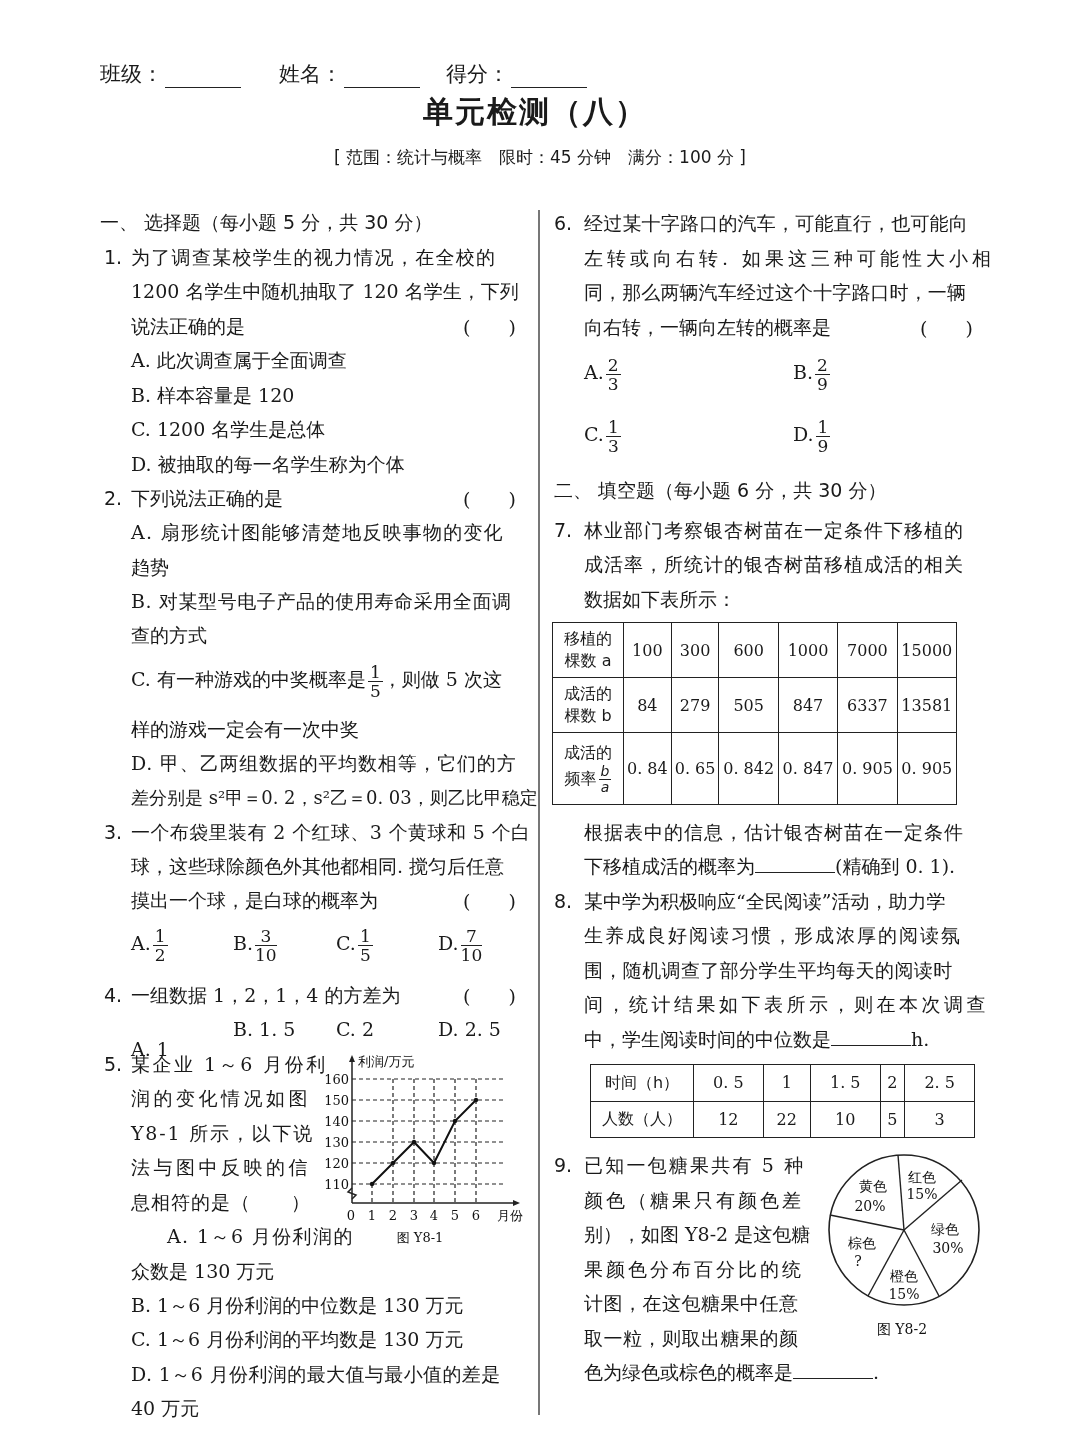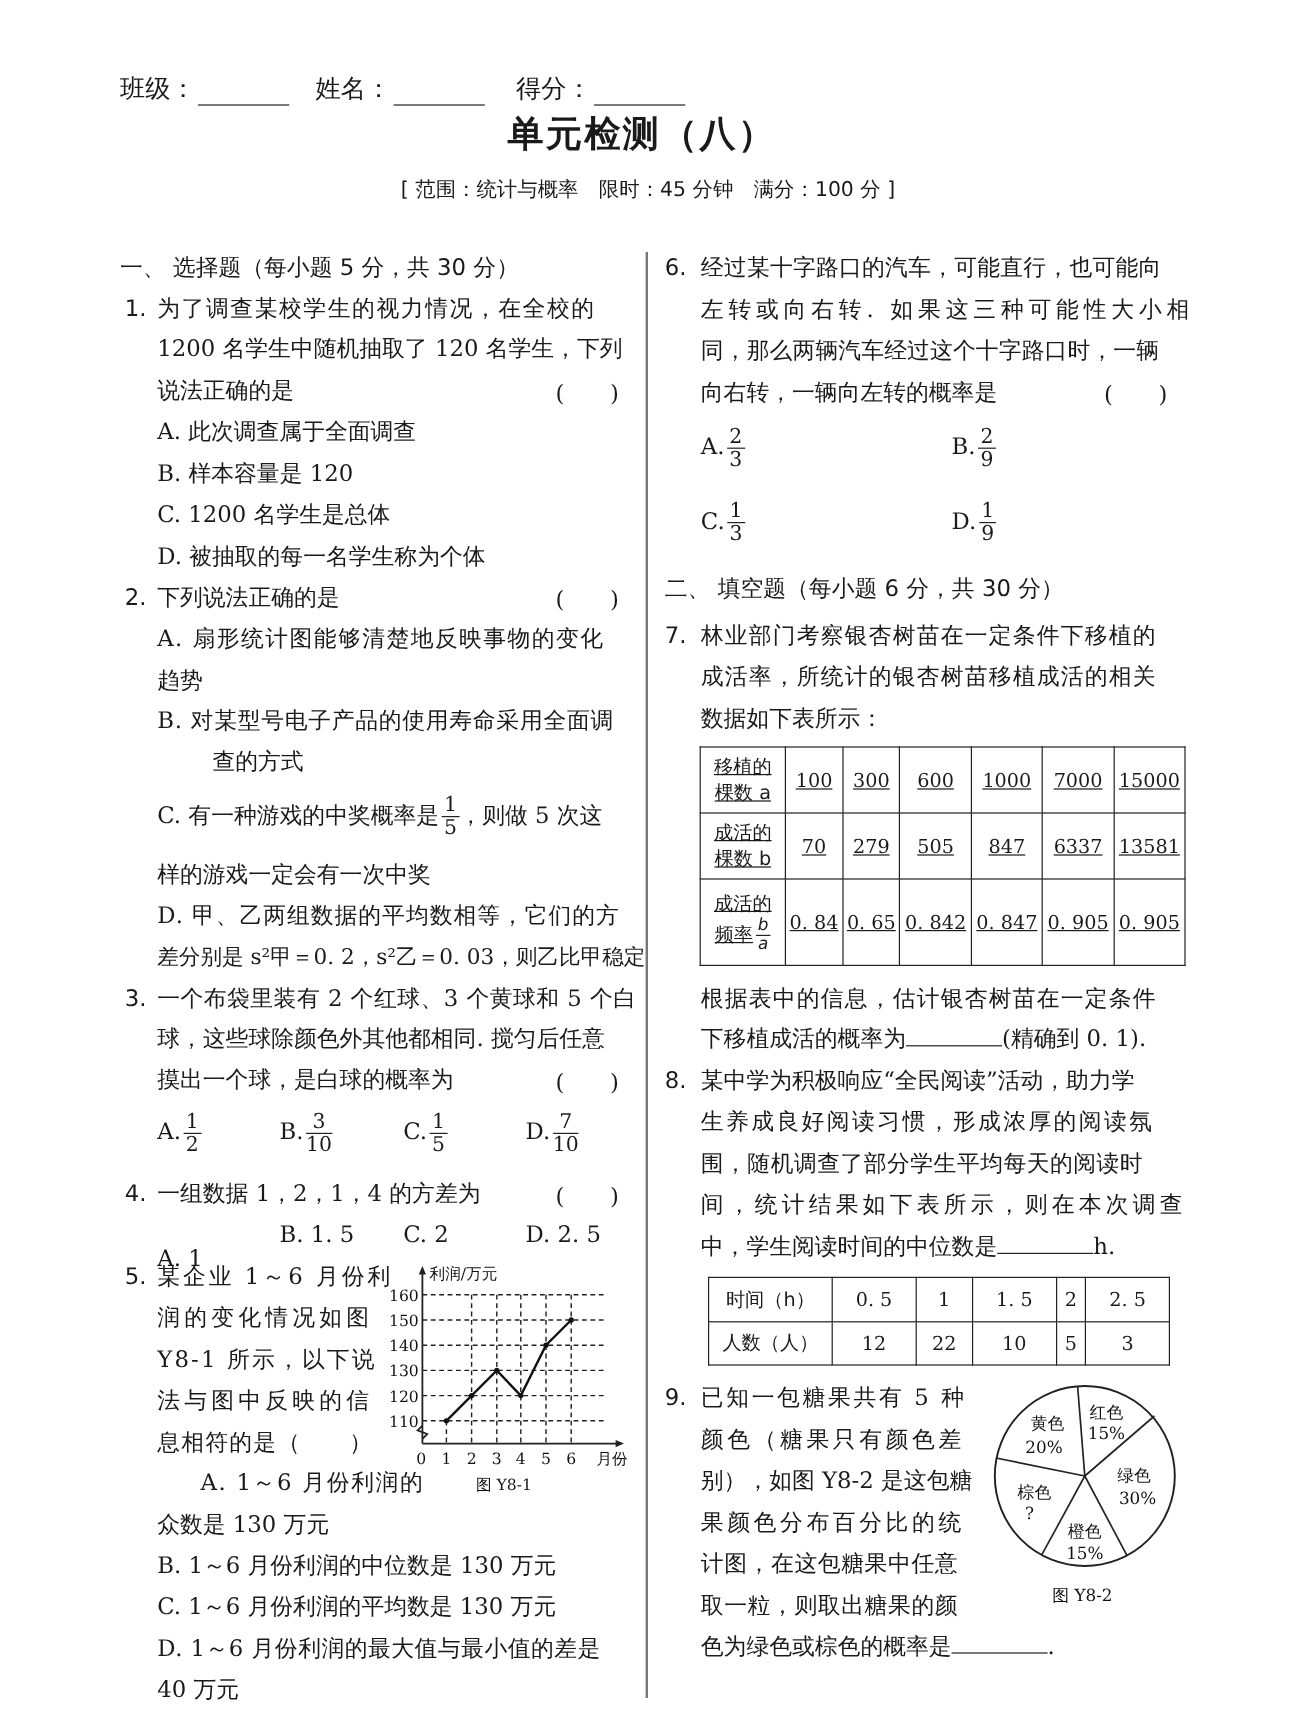--- a/index.html
+++ b/index.html
@@ -27,21 +27,21 @@
   svg text { font-family: "DejaVu Serif", "Liberation Serif", serif; }
 </style>
 </head>
 <body>
 
 <div class="abs header-fields">
   <div class="field">
       <span>班级：</span>
       <span class="line"></span>
     </div>
-  <div class="field" style="margin-left:4px;align-items:flex-end;">
+  <div class="field" style="margin-left:20px;align-items:flex-end;">
       <span>姓名：</span>
       <span class="line"></span>
     </div>
   <div class="field" style="margin-left:8px;">
       <span>得分：</span>
       <span class="line"></span>
     </div>
 </div>
 <div class="abs title sans">单元检测（八）</div>
 <div class="abs subtitle sans">[ 范围：统计与概率　限时：45 分钟　满分：100 分 ]</div>
@@ -62,21 +62,21 @@
   <div class="abs line-text" style="left:131px; top:447px;">D. 被抽取的每一名学生称为个体</div>
 </div>
 
 <div>
   <div class="abs line-text qnum" style="left:104px; top:481px;">2.</div>
   <div class="abs line-text" style="left:131px; top:481px;">下列说法正确的是</div>
   <div class="paren" style="left:463px; top:487px;">(　　)</div>
   <div class="abs line-text" style="left:131px; top:515px; letter-spacing:1.2px;">A. 扇形统计图能够清楚地反映事物的变化</div>
   <div class="abs line-text" style="left:131px; top:550px;">趋势</div>
   <div class="abs line-text" style="left:131px; top:584px; letter-spacing:0.6px;">B. 对某型号电子产品的使用寿命采用全面调</div>
-  <div class="abs line-text" style="left:131px; top:618px;margin-left:46px;">查的方式</div>
+  <div class="abs line-text" style="left:131px; top:618px;">查的方式</div>
   <div class="abs line-text" style="left:131px; top:662px;">
     <span>C. 有一种游戏的中奖概率是</span><span class="frac"><span class="num">1</span><span class="den">5</span></span><span>，则做 5 次这</span>
   </div>
   <div class="abs line-text" style="left:131px; top:712px;">样的游戏一定会有一次中奖</div>
   <div class="abs line-text" style="left:131px; top:746px; letter-spacing:0.8px;">D. 甲、乙两组数据的平均数相等，它们的方</div>
   <div class="abs line-text" style="left:131px; top:781px; font-size:18px;">差分别是 s²甲＝0. 2，s²乙＝0. 03，则乙比甲稳定</div>
 </div>
 
 <div>
   <div class="abs line-text qnum" style="left:104px; top:815px;">3.</div>
@@ -184,34 +184,34 @@
 </div>
 
 <div class="abs section-head sans" style="left:554px; top:478px;">二、 填空题（每小题 6 分，共 30 分）</div>
 
 <div>
   <div class="abs line-text qnum" style="left:554px; top:513px;">7.</div>
   <div class="abs line-text" style="left:584px; top:513px; letter-spacing:1px;">林业部门考察银杏树苗在一定条件下移植的</div>
   <div class="abs line-text" style="left:584px; top:547px; letter-spacing:1px;">成活率，所统计的银杏树苗移植成活的相关</div>
   <div class="abs line-text" style="left:584px; top:582px;">数据如下表所示：</div>
 
-  <table class="data" style="left:583px; top:622px; width:405px; height:131px;text-decoration:underline;">
+  <table class="data" style="left:552px; top:622px; width:405px; height:131px;">
     <tbody>
         <tr style="height:55px;">
       <td class="hdr" style="width:70px;"><span>移植的</span><br><span>棵数 a</span></td>
       <td>100</td>
       <td>300</td>
       <td>600</td>
       <td>1000</td>
       <td>7000</td>
       <td>15000</td>
     </tr>
     <tr style="height:55px;">
       <td class="hdr"><span>成活的</span><br><span>棵数 b</span></td>
-      <td>70</td>
+      <td>84</td>
       <td>279</td>
       <td>505</td>
       <td>847</td>
       <td>6337</td>
       <td>13581</td>
     </tr>
     <tr style="height:72px;">
       <td class="hdr"><span>成活的</span><br><span>频率</span><span class="frac" style="font-size:14px; line-height:15px;"><span class="num" style="font-style:italic;">b</span><span class="den" style="font-style:italic;">a</span></span></td>
       <td>0. 84</td>
       <td>0. 65</td>

